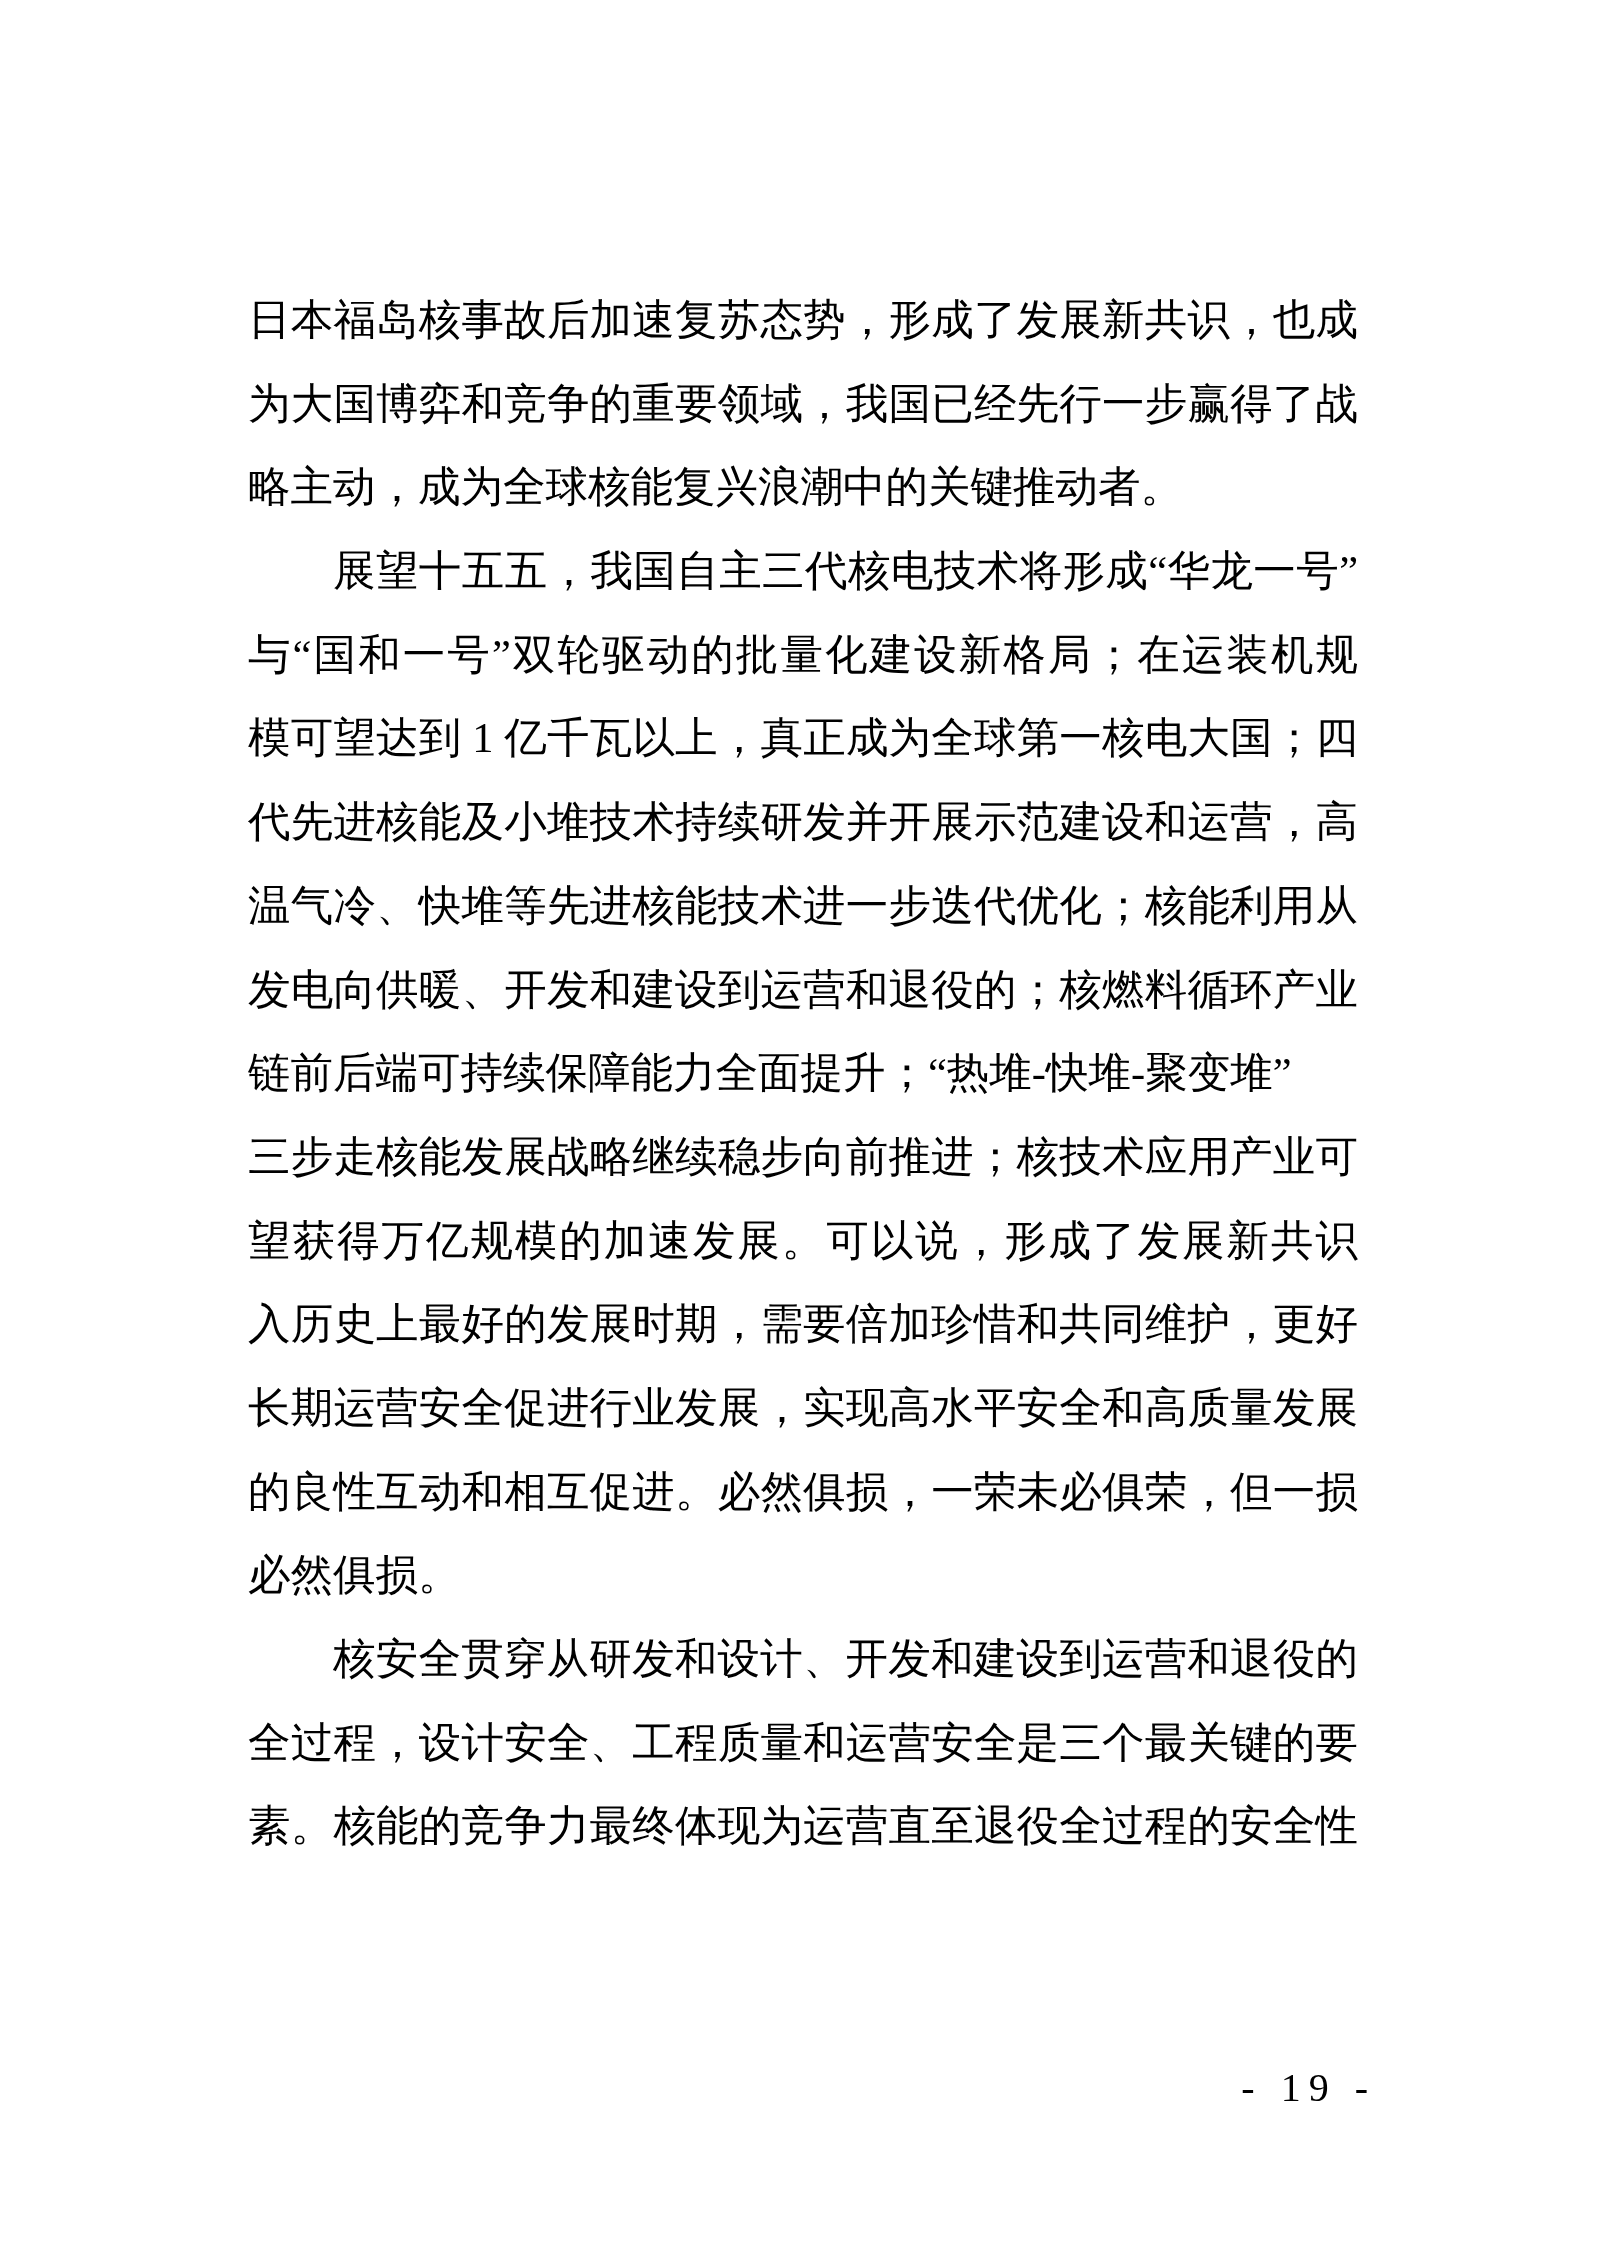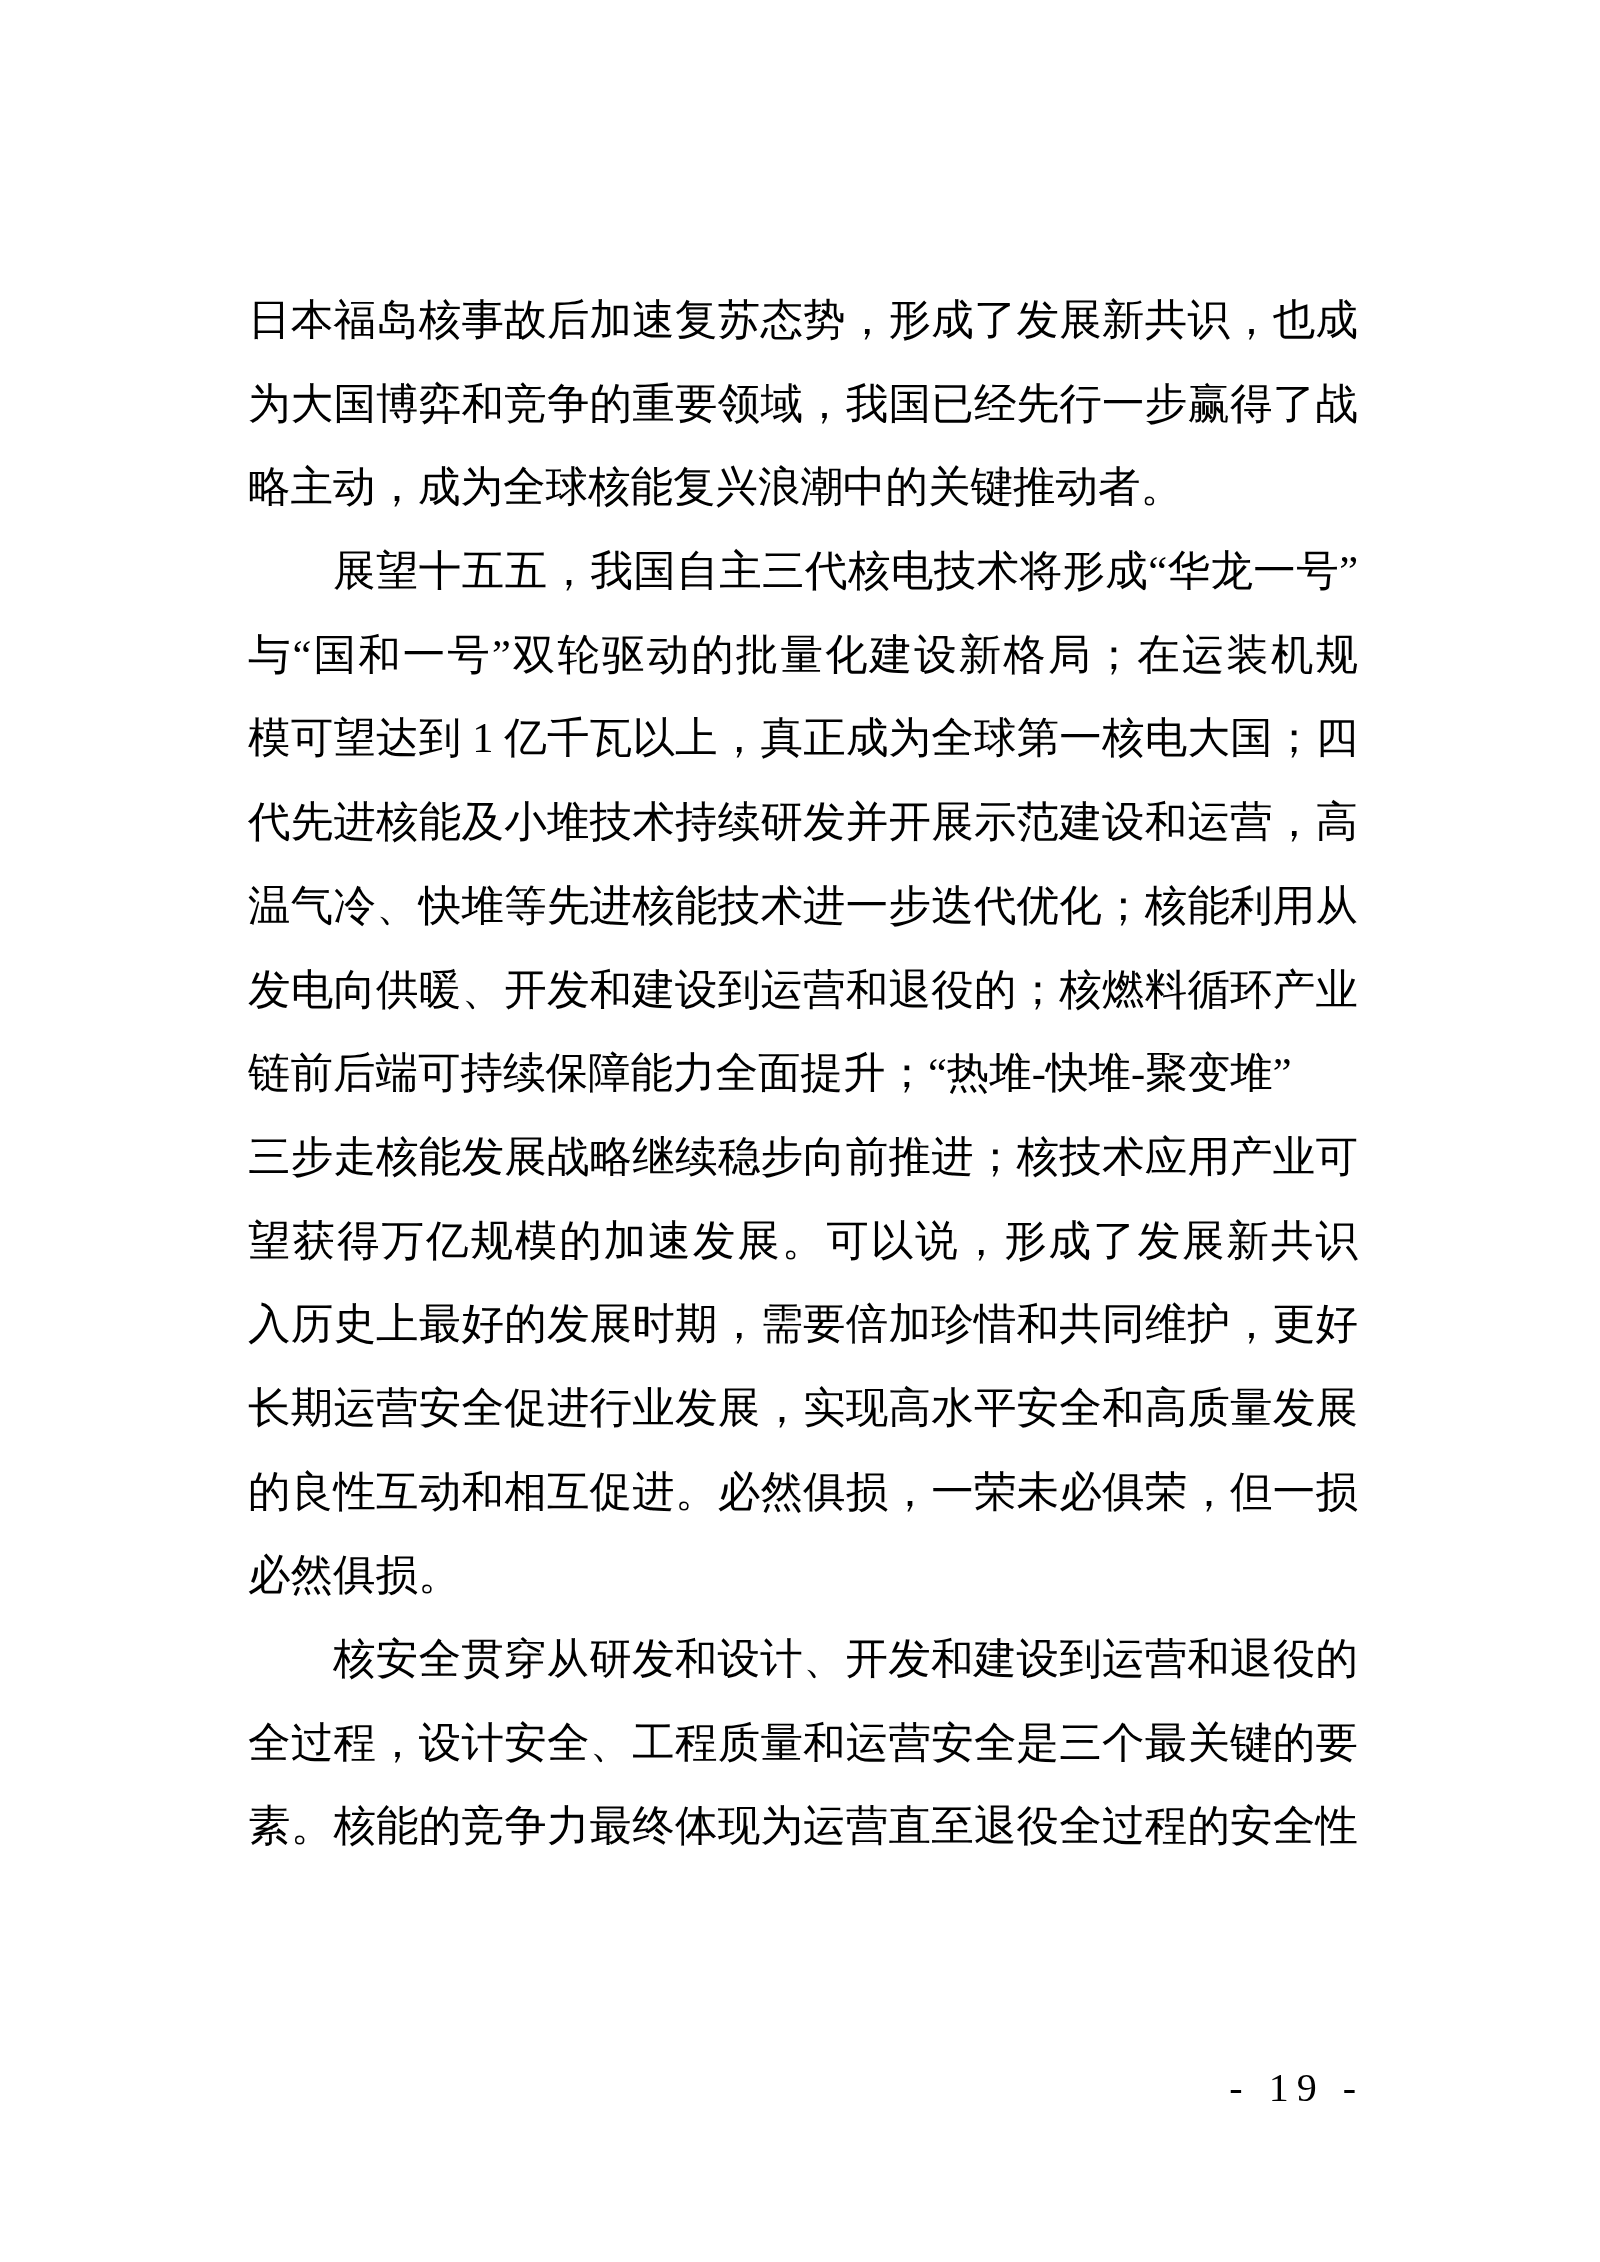--- a/index.html
+++ b/index.html
@@ -40,21 +40,21 @@
   
   .line.nofill {
     text-align: center;
     text-align-last: left;
   }
   
   .line.indent { text-indent: 85px; }
   .page-number {
     position: absolute;
     top: 2066px;
-    right: 236px;
+    right: 224px;
     font-size: 40px;
     line-height: 44px;
     letter-spacing: 8px;
     text-align: right;
     color: #000000;
   }
 </style>
 </head>
 <body>
 

